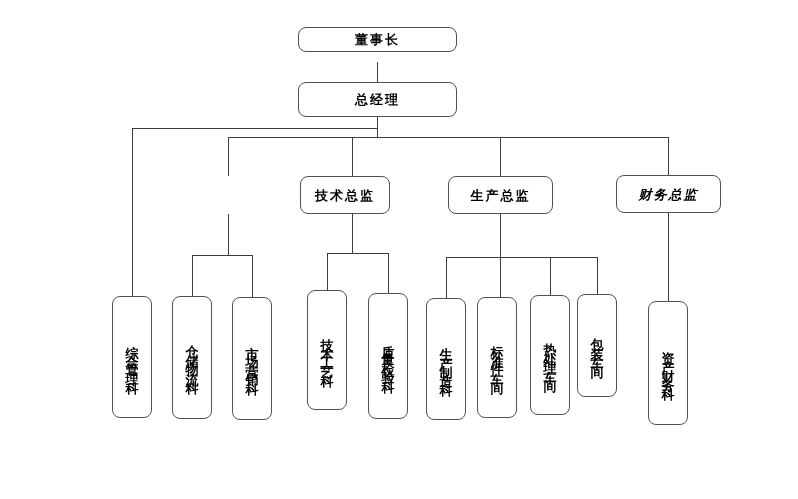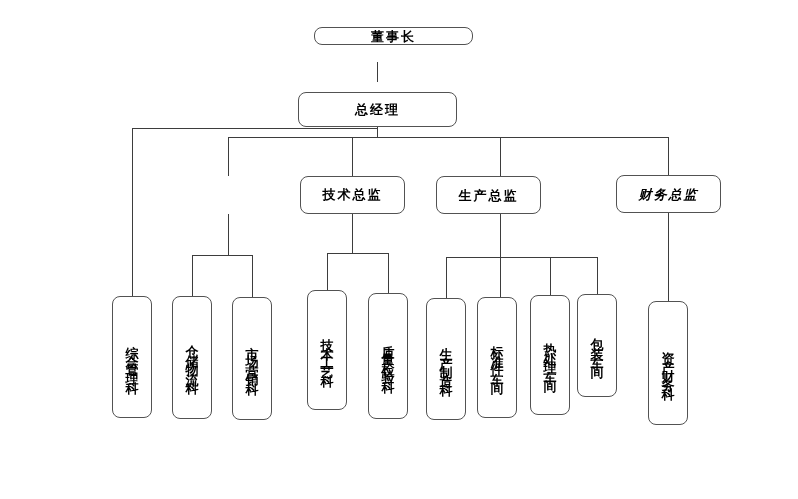--- a/index.html
+++ b/index.html
@@ -78,31 +78,31 @@
   <div class="line vline" style="left:388px; top:253px; height:40px;"></div>
 
   <div class="line vline" style="left:500px; top:214px; height:83px;"></div>
   <div class="line hline" style="left:446px; top:257px; width:151px;"></div>
   <div class="line vline" style="left:446px; top:257px; height:41px;"></div>
   <div class="line vline" style="left:550px; top:257px; height:38px;"></div>
   <div class="line vline" style="left:597px; top:257px; height:37px;"></div>
 
   <div class="line vline" style="left:668px; top:213px; height:88px;"></div>
 
-  <div class="node" style="left:298px; top:27px; width:159px; height:18px;margin-left:16px;">
+  <div class="node" style="left:298px; top:27px; width:159px; height:25px;">
     <span class="label">董事长</span>
   </div>
-  <div class="node" style="left:298px; top:92px; width:159px; height:35px;">
+  <div class="node" style="left:298px; top:82px; width:159px; height:35px;">
     <span class="label">总经理</span>
   </div>
 
-  <div class="node" style="left:300px; top:176px; width:105px; height:38px;font-family:Liberation Mono, monospace;">
+  <div class="node" style="left:300px; top:176px; width:90px; height:38px;">
     <span class="label">技术总监</span>
   </div>
-  <div class="node" style="left:436px; top:176px; width:105px; height:38px;">
+  <div class="node" style="left:448px; top:176px; width:105px; height:38px;">
     <span class="label">生产总监</span>
   </div>
   <div class="node" style="left:616px; top:175px; width:105px; height:38px;font-style:italic;">
     <span class="label">财务总监</span>
   </div>
 
   <div class="node v-node" style="left:112px; top:296px; width:40px; height:122px;">
     <span class="label">综合管理科</span>
   </div>
   <div class="node v-node" style="left:172px; top:296px; width:40px; height:123px;">

